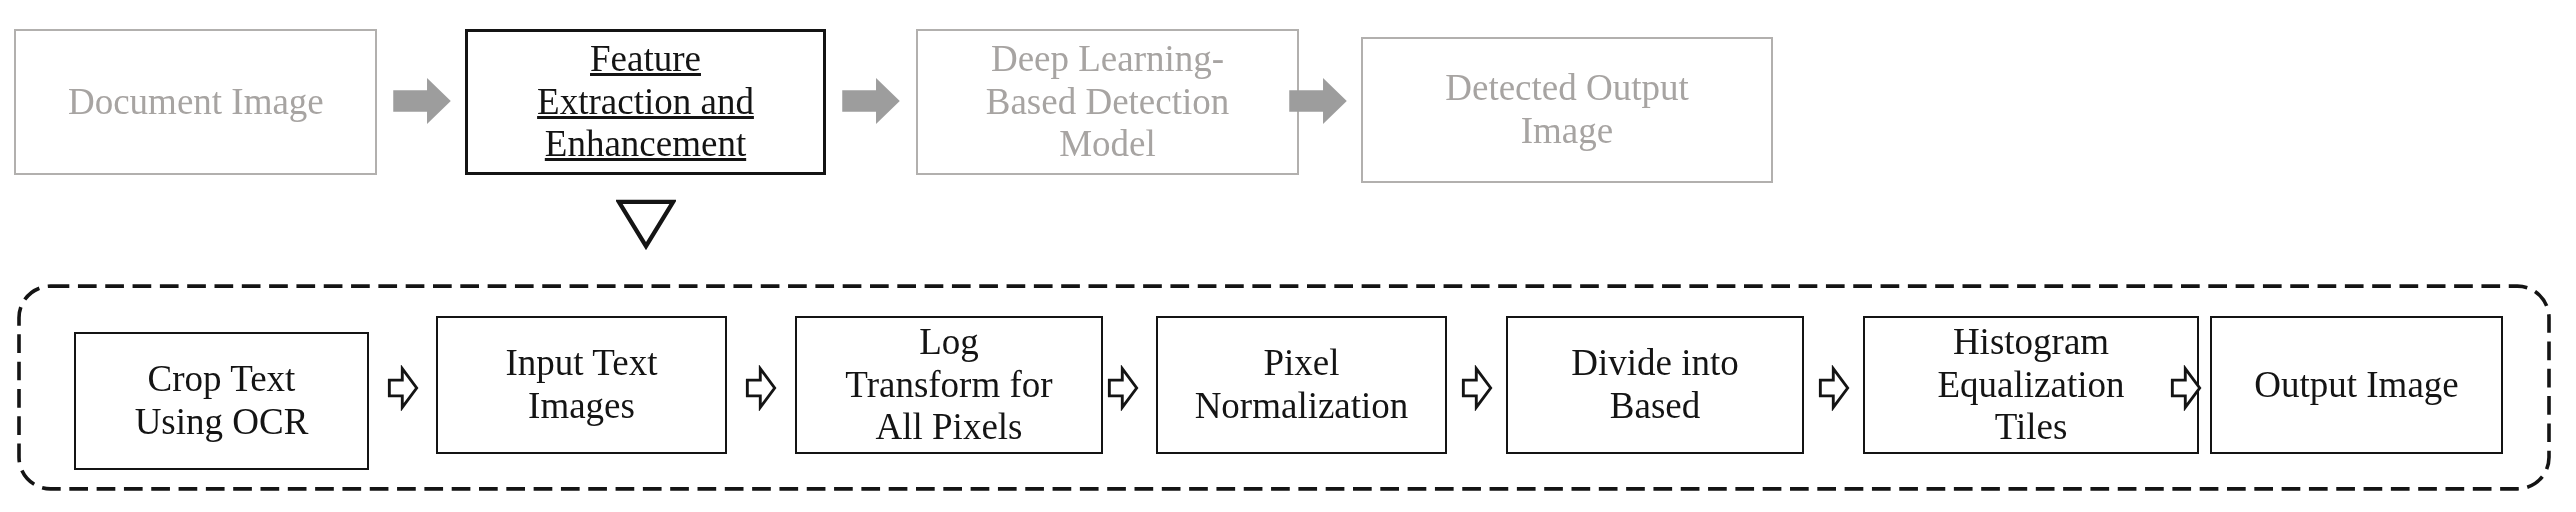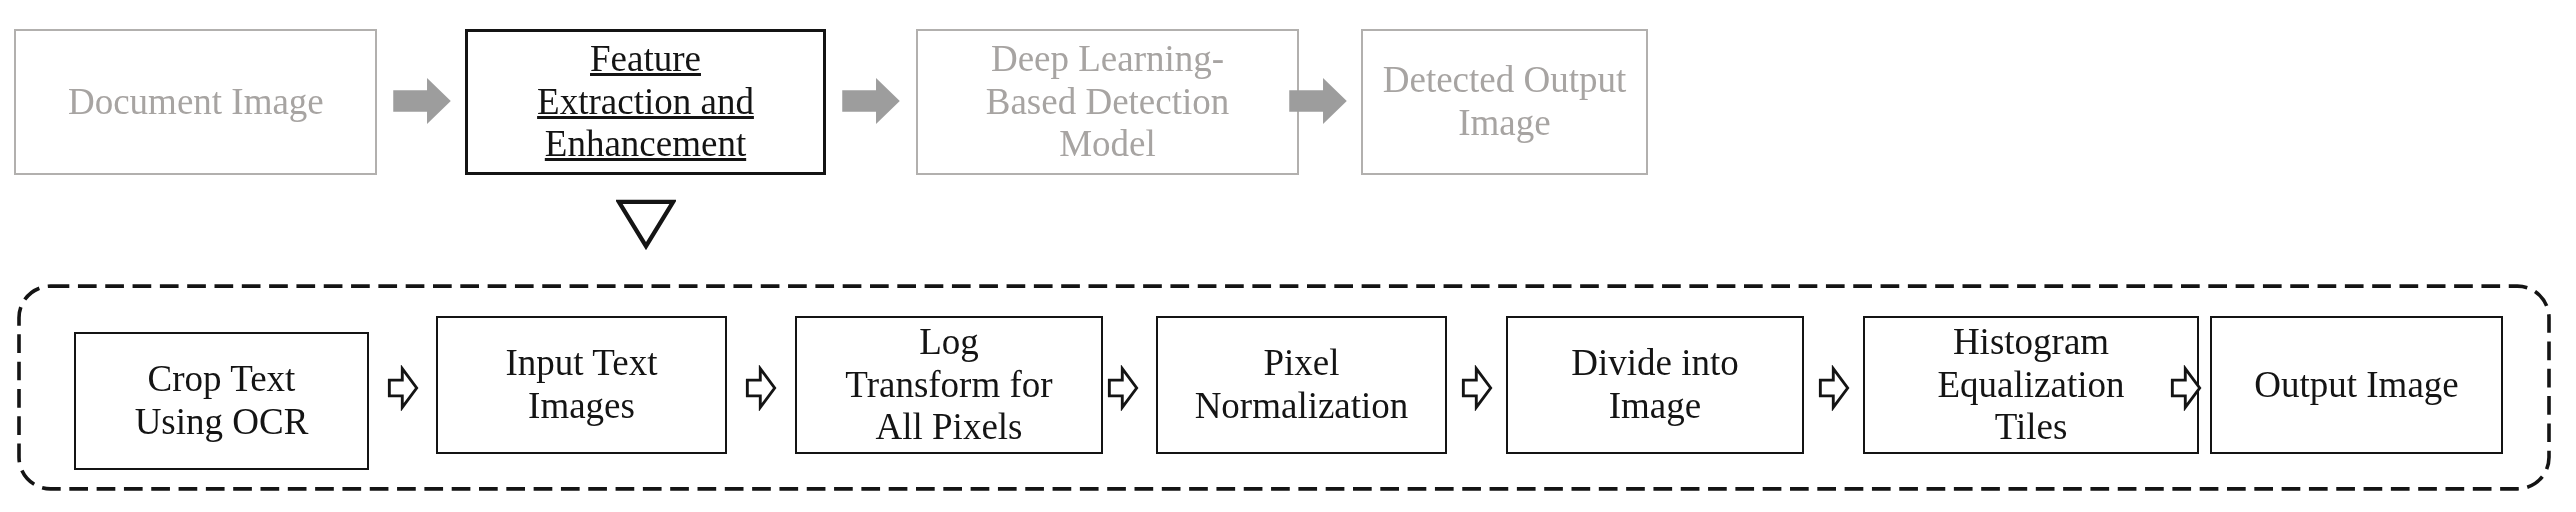--- a/index.html
+++ b/index.html
@@ -55,21 +55,21 @@
   <div class="fbox gray-box" style="left:916px;top:29px;width:383px;height:146px">
     <span class="lbl">Deep Learning-
 Based Detection
 Model</span>
   </div>
 
   <svg class="icon-abs" style="left:1289px;top:78px" width="58" height="46" viewBox="0 0 80 64">
     <polygon points="0,17 47,17 47,0 80,32 47,64 47,47 0,47" fill="#9d9d9d"></polygon>
   </svg>
 
-  <div class="fbox gray-box" style="left:1361px;top:29px;width:287px;height:146px">
+  <div class="fbox gray-box" style="left:1361px;top:37px;width:412px;height:146px">
     <span class="lbl">Detected Output
 Image</span>
   </div>
 
   <svg class="icon-abs" style="left:616px;top:198px" width="60" height="52" viewBox="0 0 84 72">
     <polygon points="4,5 80,5 42,67" fill="#ffffff" stroke="#141414" stroke-width="6" stroke-linejoin="miter"></polygon>
   </svg>
 
   <svg class="icon-abs" style="left:16px;top:284px" width="2536" height="207" viewBox="0 0 3526 288">
     <rect x="3" y="3" width="3520" height="282" rx="44" ry="44" fill="none" stroke="#141414" stroke-width="5" stroke-dasharray="26 12"></rect>
@@ -107,21 +107,21 @@
     <span class="lbl">Pixel
 Normalization</span>
   </div>
 
   <svg class="icon-abs" style="left:1461px;top:365px" width="32" height="46" viewBox="0 0 44 64">
     <polygon points="3,21 21,21 21,5 41,32 21,59 21,43 3,43" fill="#ffffff" stroke="#141414" stroke-width="4" stroke-linejoin="miter"></polygon>
   </svg>
 
   <div class="fbox sub-box" style="left:1506px;top:316px;width:298px;height:138px">
     <span class="lbl">Divide into
-Image</span>
+Based</span>
   </div>
 
   <svg class="icon-abs" style="left:1818px;top:365px" width="32" height="46" viewBox="0 0 44 64">
     <polygon points="3,21 21,21 21,5 41,32 21,59 21,43 3,43" fill="#ffffff" stroke="#141414" stroke-width="4" stroke-linejoin="miter"></polygon>
   </svg>
 
   <div class="fbox sub-box" style="left:1863px;top:316px;width:336px;height:138px">
     <span class="lbl">Histogram
 Equalization
 Tiles</span>

